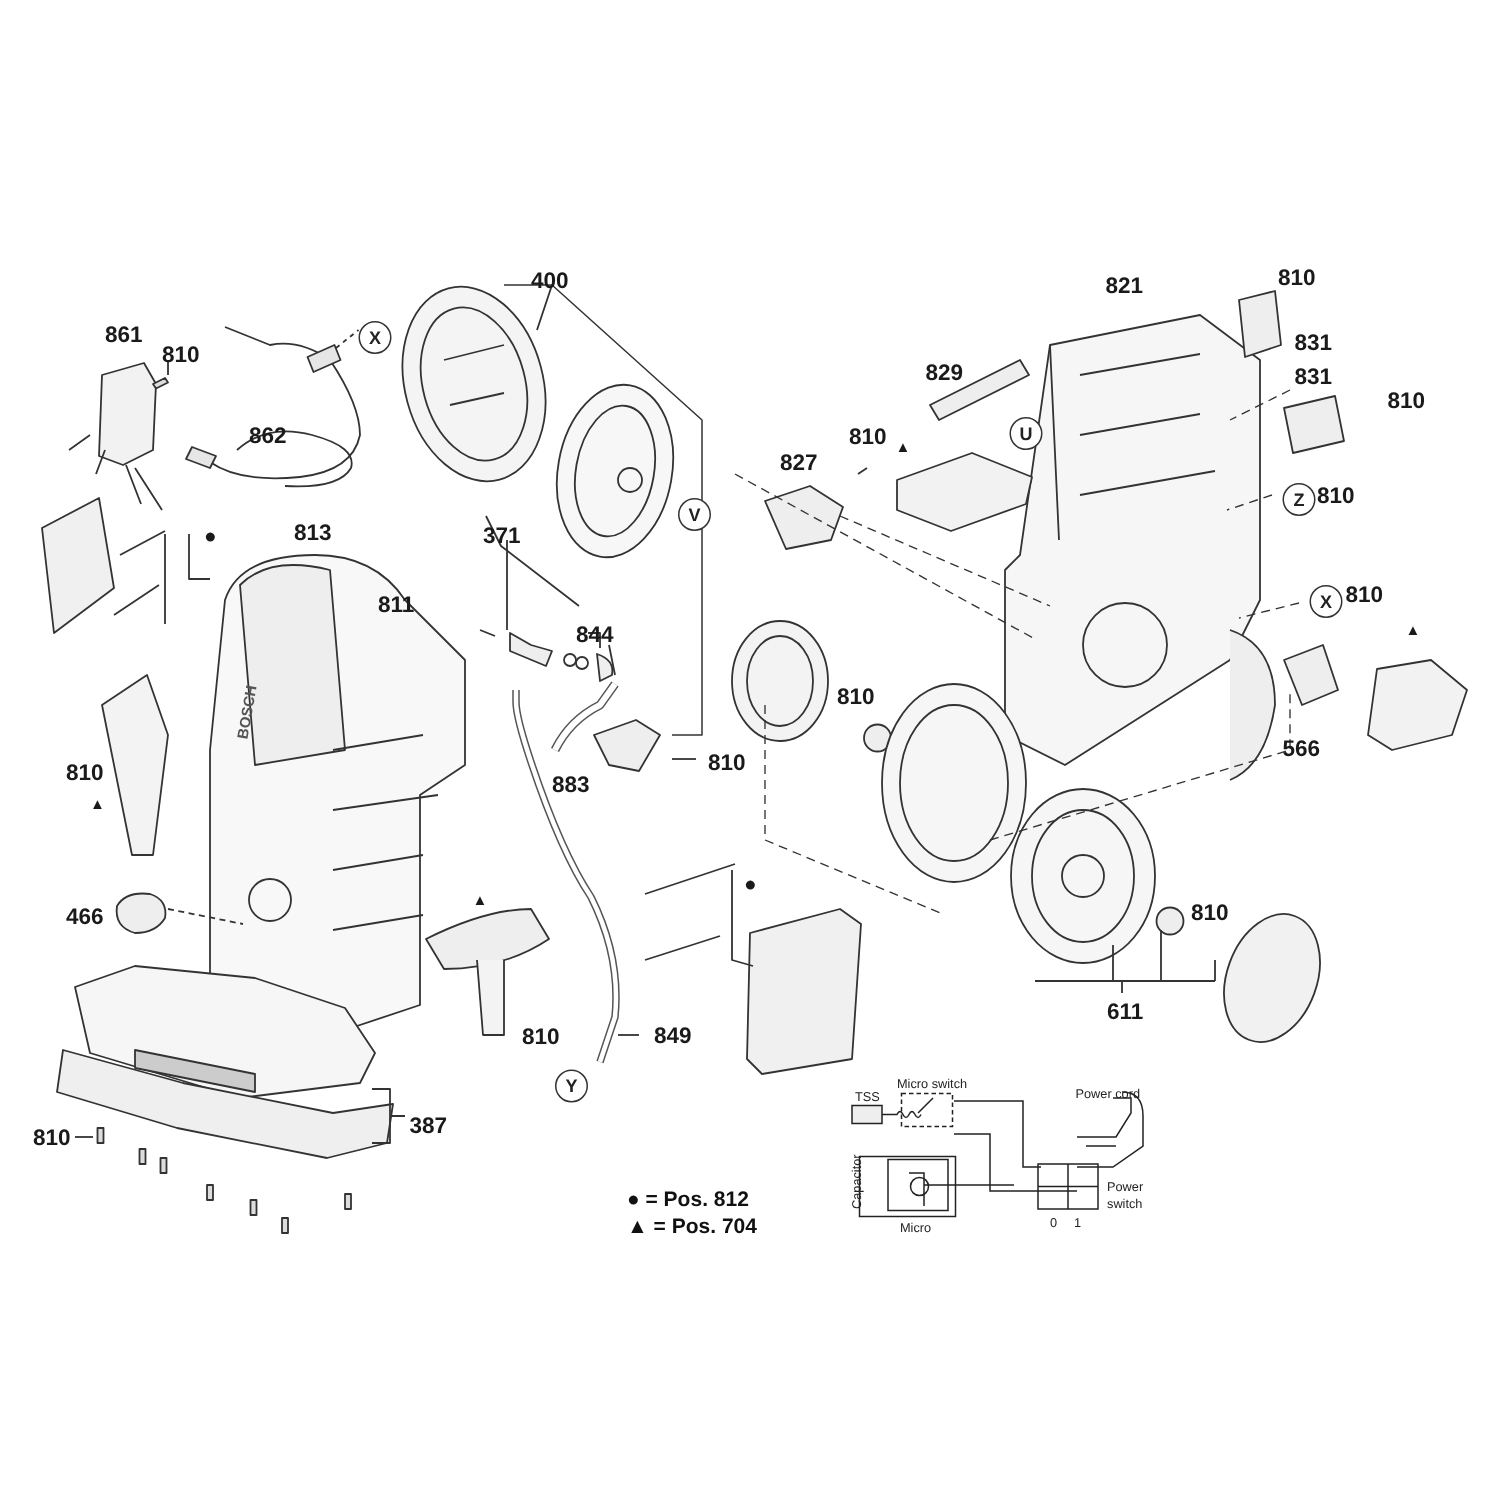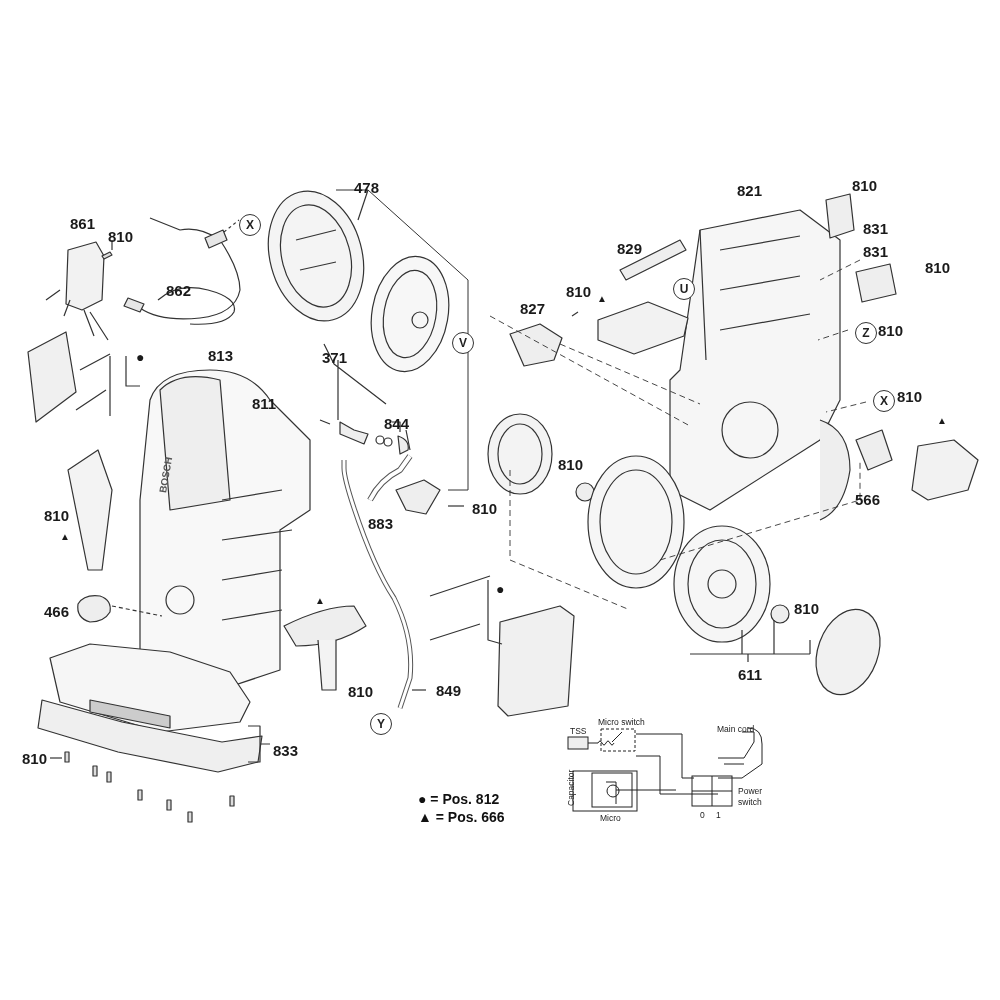--- a/index.html
+++ b/index.html
@@ -168,32 +168,32 @@
       <path d="M652 734 h30 v44 l12 0"></path>
       <path d="M718 758 h26 l10 -16 l0 -10 l-12 0"></path>
       <path d="M724 764 h20"></path>
       <path d="M748 728 q14 0 14 16 v20 l-20 14 h-24"></path>
     </g>
   </svg>
 
   <div class="lbl" style="left:70px;top:216px">861</div>
   <div class="lbl" style="left:108px;top:229px">810</div>
   <div class="lbl" style="left:166px;top:283px">862</div>
-  <div class="lbl" style="left:354px;top:180px">478</div>
-  <div class="lbl" style="left:208px;top:348px">813</div>
+  <div class="lbl" style="left:354px;top:180px">400</div>
+  <div class="lbl" style="left:196px;top:348px">813</div>
   <div class="lbl" style="left:252px;top:396px">811</div>
   <div class="lbl" style="left:322px;top:350px">371</div>
   <div class="lbl" style="left:384px;top:416px">844</div>
   <div class="lbl" style="left:368px;top:516px">883</div>
   <div class="lbl" style="left:472px;top:501px">810</div>
   <div class="lbl" style="left:44px;top:508px">810</div>
   <div class="lbl" style="left:44px;top:604px">466</div>
   <div class="lbl" style="left:348px;top:684px">810</div>
   <div class="lbl" style="left:436px;top:683px">849</div>
-  <div class="lbl" style="left:273px;top:743px">833</div>
+  <div class="lbl" style="left:273px;top:743px">387</div>
   <div class="lbl" style="left:22px;top:751px">810</div>
   <div class="lbl" style="left:737px;top:183px">821</div>
   <div class="lbl" style="left:852px;top:178px">810</div>
   <div class="lbl" style="left:863px;top:221px">831</div>
   <div class="lbl" style="left:863px;top:244px">831</div>
   <div class="lbl" style="left:925px;top:260px">810</div>
   <div class="lbl" style="left:617px;top:241px">829</div>
   <div class="lbl" style="left:566px;top:284px">810</div>
   <div class="lbl" style="left:520px;top:301px">827</div>
   <div class="lbl" style="left:878px;top:323px">810</div>
@@ -212,26 +212,26 @@
 
   <div class="lbl" style="left:136px;top:350px;font-size:14px">●</div>
   <div class="lbl" style="left:60px;top:532px;font-size:10px">▲</div>
   <div class="lbl" style="left:315px;top:596px;font-size:10px">▲</div>
   <div class="lbl" style="left:496px;top:582px;font-size:14px">●</div>
   <div class="lbl" style="left:597px;top:294px;font-size:10px">▲</div>
   <div class="lbl" style="left:937px;top:416px;font-size:10px">▲</div>
 
   <div class="legend" style="left:418px;top:790px">
     <div>● = Pos. 812</div>
-    <div>▲ = Pos. 666</div>
+    <div>▲ = Pos. 704</div>
   </div>
 
   <div class="wlbl" style="left:570px;top:726px">TSS</div>
   <div class="wlbl" style="left:598px;top:717px">Micro switch</div>
-  <div class="wlbl" style="left:717px;top:724px">Main cord</div>
+  <div class="wlbl" style="left:717px;top:724px">Power cord</div>
   <div class="wlbl" style="left:566px;top:806px;transform:rotate(-90deg);transform-origin:left top">Capacitor</div>
   <div class="wlbl" style="left:600px;top:813px">Micro</div>
   <div class="wlbl" style="left:738px;top:786px">Power</div>
   <div class="wlbl" style="left:738px;top:797px">switch</div>
   <div class="wlbl" style="left:700px;top:810px">0</div>
   <div class="wlbl" style="left:716px;top:810px">1</div>
 
   <div class="lbl" style="left:148px;top:470px;font-size:10px;color:#555;transform:rotate(-80deg)">BOSCH</div>
 </div>
 

